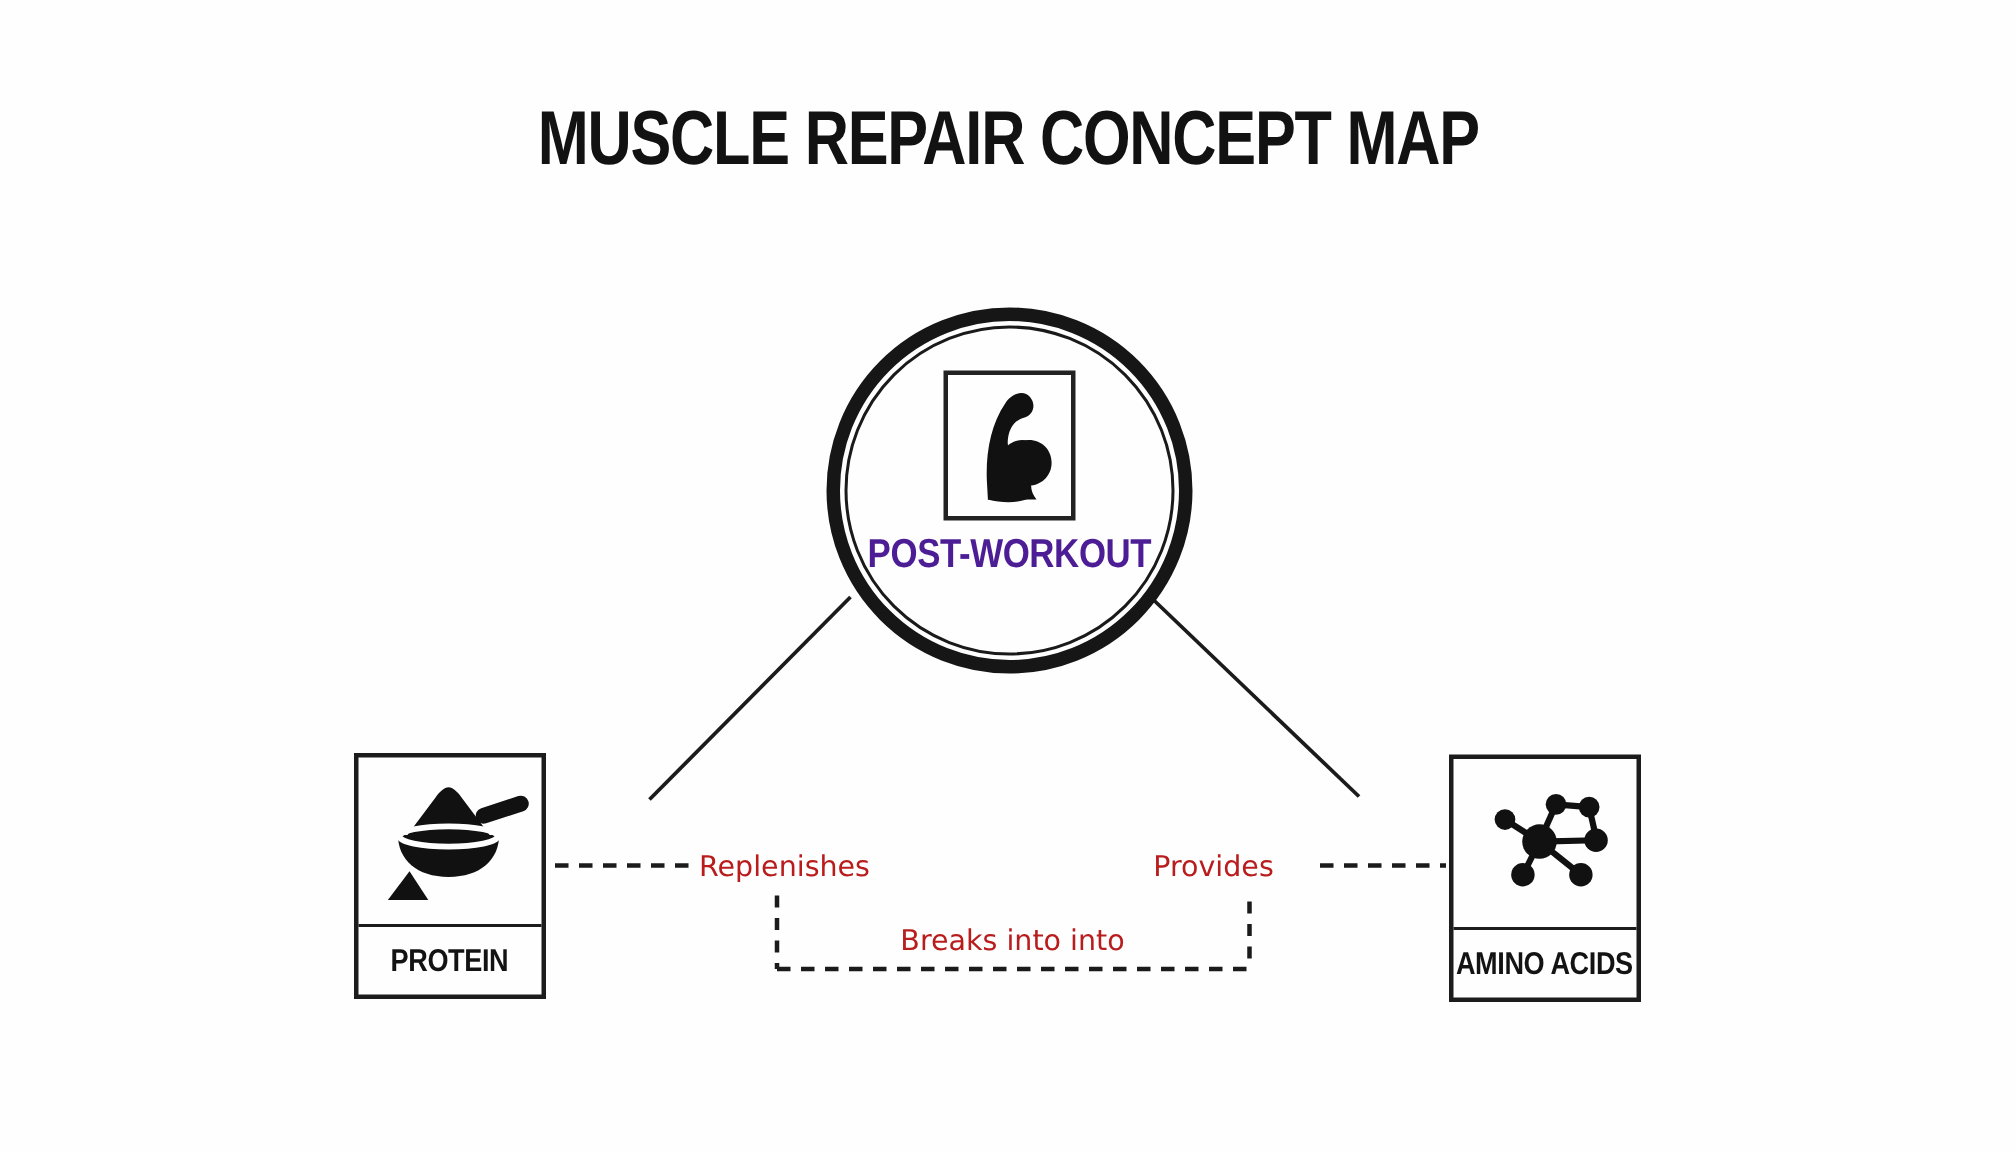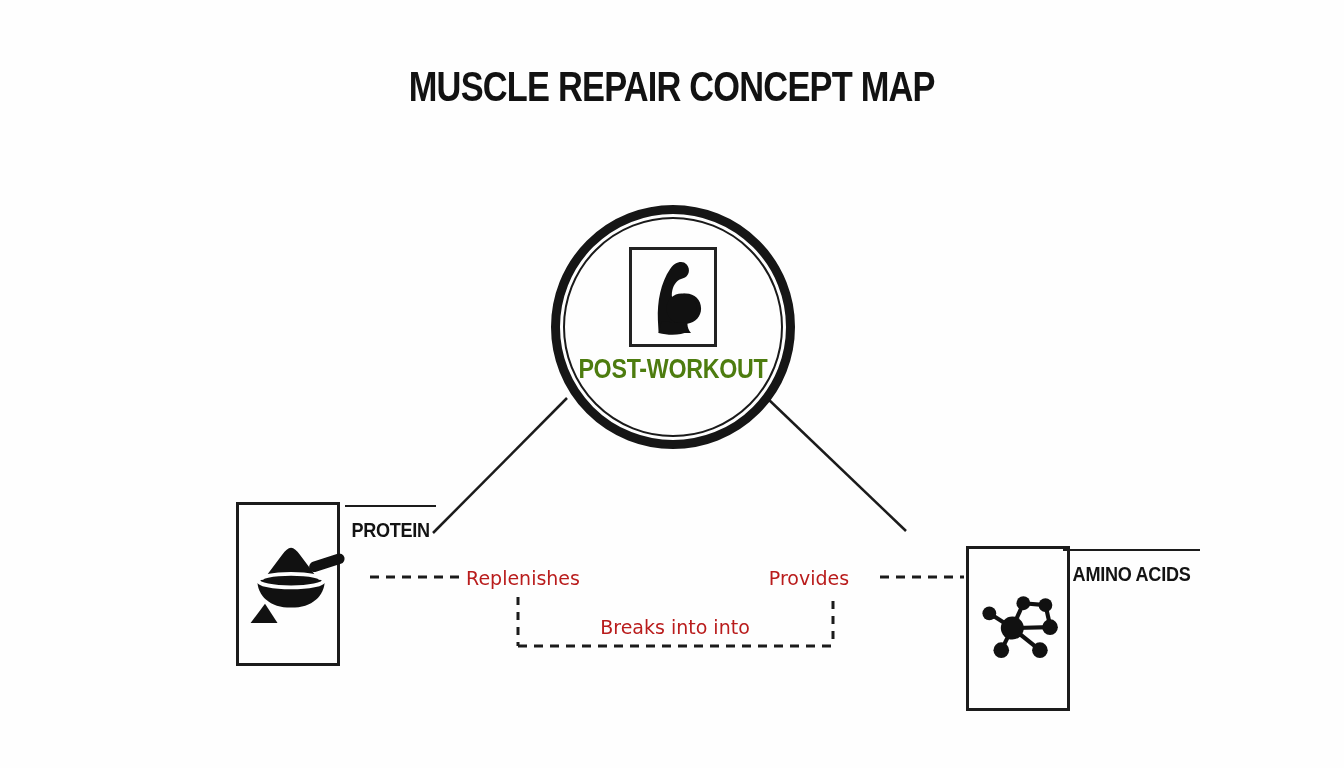--- a/index.html
+++ b/index.html
@@ -4,21 +4,21 @@
 <style>
   * { margin:0; padding:0; box-sizing:border-box; }
   body { background:#e8e8e8; font-family:"Liberation Sans", sans-serif; }
   .canvas {
     position:relative; width:1344px; height:768px;
     background:#fefefe; overflow:hidden; color:#161616;
   }
   
   .title {
     position:absolute; top:62px; left:0; width:100%;
-    text-align:center; font-size:43px; font-weight:bold; color:#121212;
+    text-align:center; font-size:51px; font-weight:bold; color:#121212;
   }
   .condensed {
     display:inline-block; transform:scaleX(0.80); transform-origin:center;
     letter-spacing:-1px; white-space:nowrap;
   }
   .condensed.small { transform:scaleX(0.86); letter-spacing:-0.3px; }
   
   .connectors { position:absolute; inset:0; width:1344px; height:768px; }
   
   .center-node {
@@ -28,29 +28,29 @@
   .inner-ring {
     position:absolute; inset:3px; border:2px solid #1a1a1a; border-radius:50%;
   }
   .icon-frame {
     position:absolute; left:50%; top:33px; transform:translateX(-50%);
     width:88px; height:100px; border:3px solid #222; background:#fefefe;
     display:flex; align-items:center; justify-content:center;
   }
   .center-label {
     position:absolute; left:0; right:0; top:140px; text-align:center;
-    font-size:27px; font-weight:bold; color:#4d7c0f;
+    font-size:27px; font-weight:bold; color:#4c1d95;
   }
   
   .node-box {
-    position:absolute; width:104px; border:3px solid #1c1c1c; background:#fefefe;
-    display:flex; flex-direction:row;
+    position:absolute; width:128px; border:3px solid #1c1c1c; background:#fefefe;
+    display:flex; flex-direction:column;
   }
   .node-box.left  { left:236px; top:502px; height:164px; }
-  .node-box.right { left:966px; top:503px; height:165px;margin-top:43px; }
+  .node-box.right { left:966px; top:503px; height:165px; }
   .box-icon { flex:1; display:flex; align-items:center; justify-content:center; }
   .box-label {
     height:47px; border-top:2px solid #1c1c1c;
     display:flex; align-items:center; justify-content:center;
     font-size:21px; font-weight:bold; color:#131313;
   }
   
   .edge-label {
     position:absolute; transform:translate(-50%,-50%);
     font-family:"DejaVu Sans", sans-serif; font-size:19px; color:#b91c1c;

